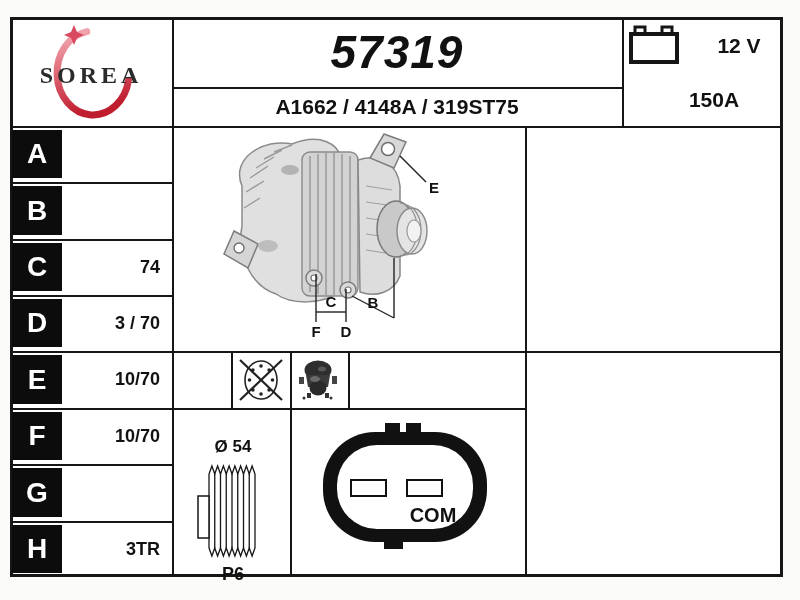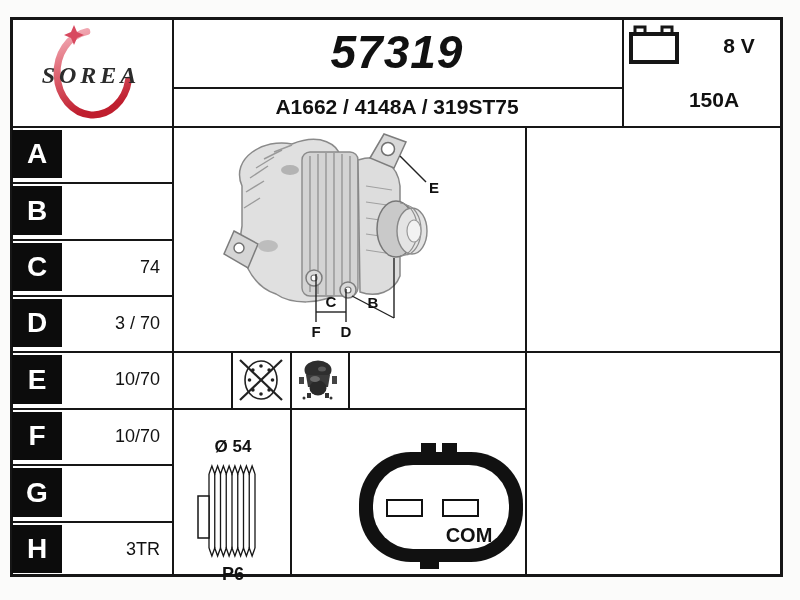--- a/index.html
+++ b/index.html
@@ -12,21 +12,21 @@
   .cell{position:absolute;display:flex;align-items:center;justify-content:center;}
   .partnum{font-size:46px;font-weight:bold;letter-spacing:1px;}
   .refs{font-size:21px;font-weight:bold;}
   .volt{font-size:21px;font-weight:bold;}
   .amp{font-size:21px;font-weight:bold;}
   .letterbox{position:absolute;left:12px;width:50px;background:#0c0c0c;color:#fff;
              display:flex;align-items:center;justify-content:center;
              font-size:28px;font-weight:bold;}
   .valuebox{position:absolute;left:62px;width:108px;display:flex;align-items:center;
             justify-content:flex-end;padding-right:10px;box-sizing:border-box;
-            font-size:18px;font-weight:normal;}
+            font-size:18px;font-weight:bold;}
   svg text{font-family:"Liberation Sans",sans-serif;}
   .logo-text{font-family:"Liberation Serif",serif;}
 </style>
 </head>
 <body>
 
 <div class="sheet">
 
   <div class="frame"></div>
 
@@ -41,21 +41,21 @@
     <div class="hl" style="left:10px;top:464px;width:162px;"></div>
     <div class="hl" style="left:10px;top:521px;width:162px;"></div>
     <div class="vl" style="left:172px;top:17px;height:560px;"></div>
     <div class="vl" style="left:622px;top:17px;height:109px;"></div>
     <div class="vl" style="left:525px;top:126px;height:451px;"></div>
     <div class="vl" style="left:231px;top:351px;height:57px;"></div>
     <div class="vl" style="left:290px;top:351px;height:226px;"></div>
     <div class="vl" style="left:348px;top:351px;height:57px;"></div>
   </div>
 
-  <div class="cell" style="left:12px;top:19px;width:158px;height:105px;font-style:italic;">
+  <div class="cell" style="left:12px;top:19px;width:158px;height:105px;">
     <svg width="150" height="102" viewBox="0 0 150 102">
       <defs>
         <linearGradient id="lg" x1="0" y1="0" x2="0.25" y2="1">
           <stop offset="0" stop-color="#f3b1bb"></stop>
           <stop offset="0.45" stop-color="#e06a77"></stop>
           <stop offset="1" stop-color="#bf1e2e"></stop>
         </linearGradient>
       </defs>
       <path d="M 70.8 10.6 A 36 42 0 1 0 112.5 59.3" fill="none" stroke="url(#lg)" stroke-width="7" stroke-linecap="round"></path>
       <path d="M58,4 L61,11 L68,14 L61,17 L58,24 L55,17 L48,14 L55,11 Z" fill="#d8495f"></path>
@@ -66,21 +66,21 @@
   <div class="cell partnum" style="left:172px;top:19px;width:450px;height:66px;font-style:italic;">57319</div>
   <div class="cell refs" style="left:172px;top:87px;width:450px;height:39px;border-radius:11px;">A1662 / 4148A / 319ST75</div>
 
   <div style="position:absolute;left:628px;top:23px;">
     <svg width="52" height="42" viewBox="0 0 52 42">
       <rect x="7" y="4" width="10" height="9" fill="#fff" stroke="#161616" stroke-width="3"></rect>
       <rect x="34" y="4" width="10" height="9" fill="#fff" stroke="#161616" stroke-width="3"></rect>
       <rect x="3" y="11" width="46" height="28" fill="#fff" stroke="#161616" stroke-width="4"></rect>
     </svg>
   </div>
-  <div class="cell volt" style="left:700px;top:32px;width:78px;height:28px;">8 V</div>
+  <div class="cell volt" style="left:700px;top:32px;width:78px;height:28px;">12 V</div>
   <div class="cell amp" style="left:654px;top:86px;width:120px;height:28px;">150A</div>
 
   <div>
     <div class="letterbox" style="top:130px;height:48px;">A</div>
     <div class="valuebox" style="top:126px;height:56px;"></div>
     <div class="letterbox" style="top:186px;height:49px;">B</div>
     <div class="valuebox" style="top:182px;height:57px;"></div>
     <div class="letterbox" style="top:243px;height:48px;">C</div>
     <div class="valuebox" style="top:239px;height:56px;">74</div>
     <div class="letterbox" style="top:299px;height:48px;">D</div>
@@ -216,21 +216,21 @@
           <line x1="60" y1="53" x2="60" y2="127"></line>
         <line x1="65.75" y1="53" x2="65.75" y2="127"></line>
           <line x1="71.5" y1="53" x2="71.5" y2="127"></line>
         <line x1="77.25" y1="53" x2="77.25" y2="127"></line>
         <rect x="26" y="75" width="11" height="42" fill="#fff" stroke-width="1.5"></rect>
       </g>
       <text x="61" y="159" text-anchor="middle" font-size="18" font-weight="bold" fill="#111">P6</text>
     </svg>
   </div>
 
-  <div style="position:absolute;left:290px;top:428px;padding-left:36px;">
+  <div style="position:absolute;left:290px;top:408px;">
     <svg width="235" height="169" viewBox="0 0 235 169">
       <rect x="95" y="15" width="15" height="14" fill="#111"></rect>
       <rect x="116" y="15" width="15" height="14" fill="#111"></rect>
       <rect x="94" y="127" width="19" height="14" fill="#111"></rect>
       <rect x="33" y="24" width="164" height="110" rx="52" fill="#111"></rect>
       <rect x="47" y="37" width="136" height="84" rx="40" fill="#fff"></rect>
       <rect x="61" y="72" width="35" height="16" fill="#fff" stroke="#111" stroke-width="2"></rect>
       <rect x="117" y="72" width="35" height="16" fill="#fff" stroke="#111" stroke-width="2"></rect>
       <text x="143" y="114" text-anchor="middle" font-size="20" font-weight="bold" fill="#111">COM</text>
     </svg>

